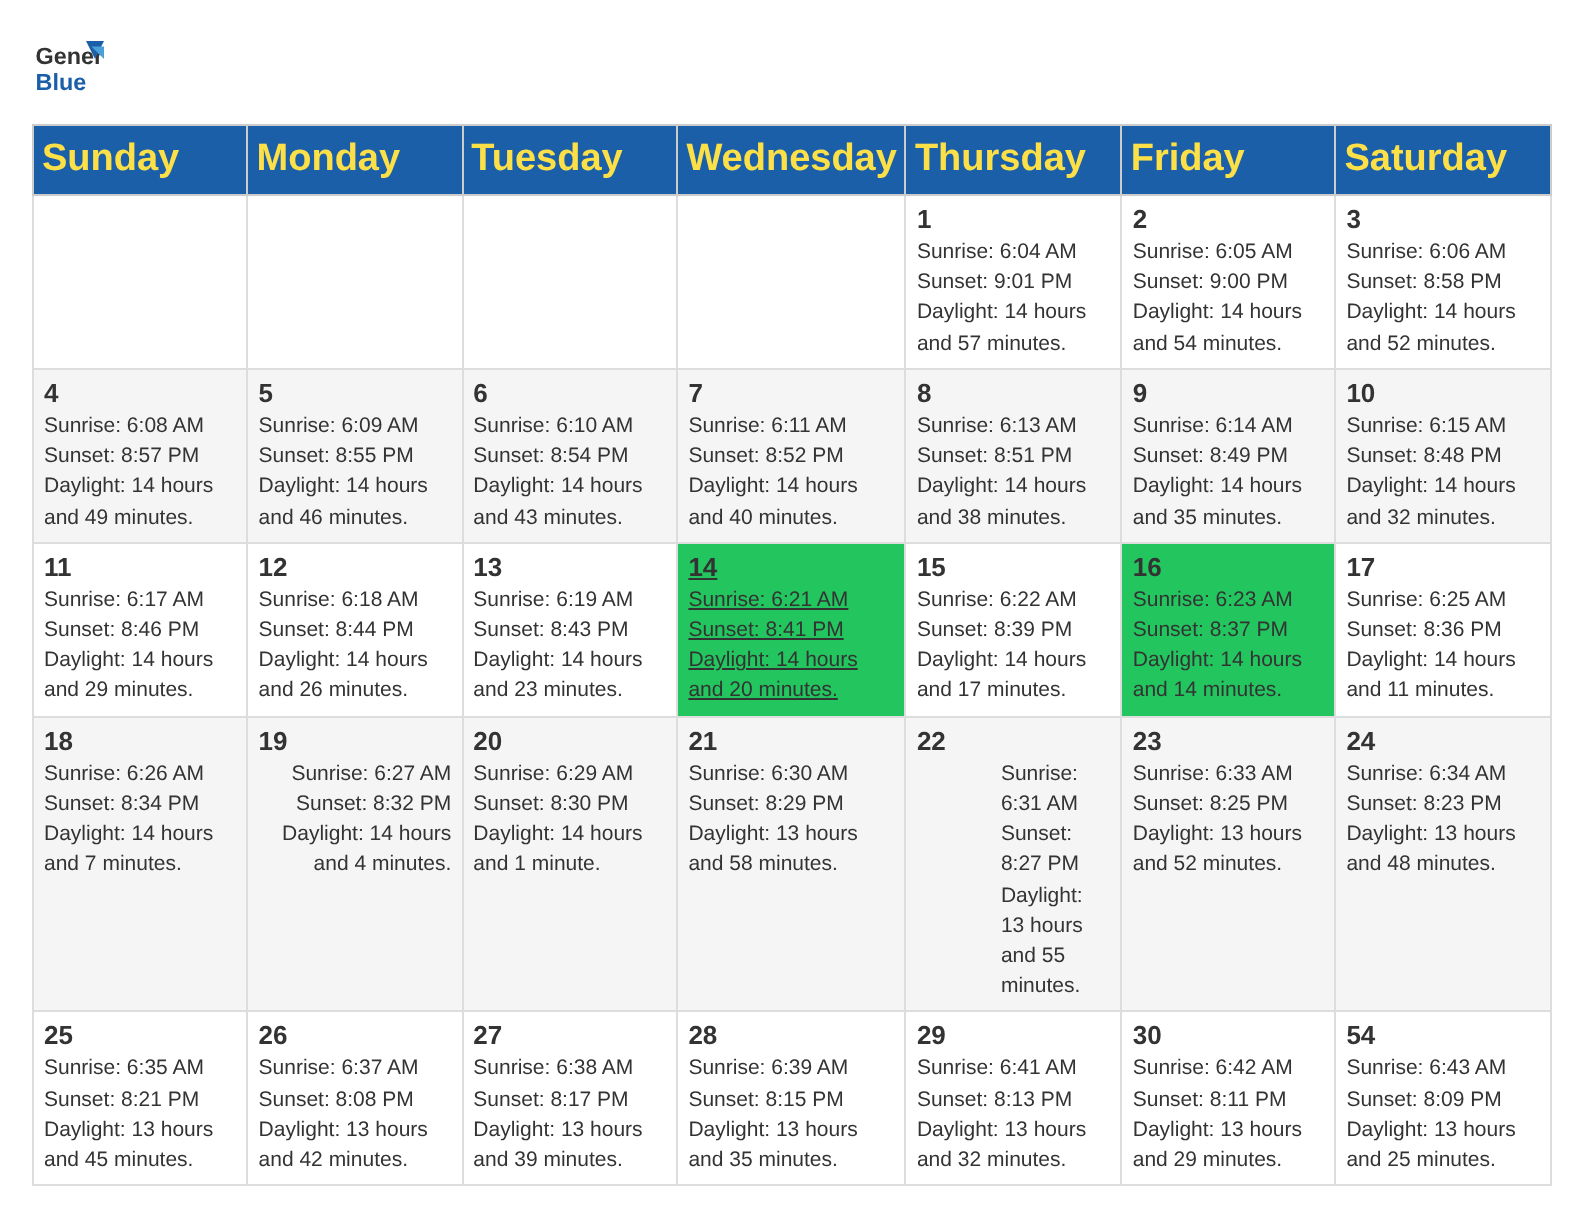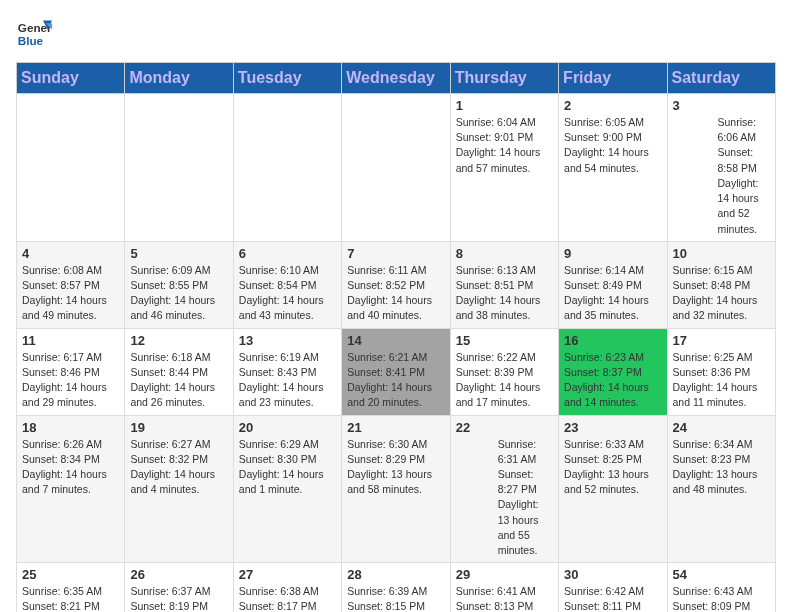--- a/index.html
+++ b/index.html
@@ -37,22 +37,22 @@
     .location {
       font-size: 16px;
       color: #555;
     }
     .calendar {
       width: 100%;
       border-collapse: collapse;
     }
     .calendar th {
       background: #1a5fa8;
-      color: #c4b5fd;
-      font-size: 16px;
+      color: #fde047;
+      font-size: 19px;
       font-weight: bold;
       padding: 6px 4px;
       text-align: left;
       border: 1px solid #ccc;
     }
     .calendar td {
       vertical-align: top;
       border: 1px solid #ddd;
       padding: 4px 5px;
       width: calc(100% / 7);
@@ -127,21 +127,21 @@
         </td>
         <td style="background: rgb(255, 255, 255);">
           <span class="day-num">2</span>
           <div class="day-info" style="white-space: pre-line;">Sunrise: 6:05 AM
 Sunset: 9:00 PM
 Daylight: 14 hours
 and 54 minutes.</div>
         </td>
         <td style="background: rgb(255, 255, 255);">
           <span class="day-num">3</span>
-          <div class="day-info" style="white-space: pre-line; margin-left: 45px;">Sunrise: 6:06 AM
+          <div class="day-info" style="white-space: pre-line;">Sunrise: 6:06 AM
 Sunset: 8:58 PM
 Daylight: 14 hours
 and 52 minutes.</div>
         </td>
       </tr>
       <tr>
         <td style="background: rgb(245, 245, 245);">
           <span class="day-num">4</span>
           <div class="day-info" style="white-space: pre-line;">Sunrise: 6:08 AM
 Sunset: 8:57 PM
@@ -206,21 +206,21 @@
 Daylight: 14 hours
 and 26 minutes.</div>
         </td>
         <td style="background: rgb(255, 255, 255);">
           <span class="day-num">13</span>
           <div class="day-info" style="white-space: pre-line;">Sunrise: 6:19 AM
 Sunset: 8:43 PM
 Daylight: 14 hours
 and 23 minutes.</div>
         </td>
-        <td style="background: #a3a3a3;">
+        <td style="background: #22c55e; text-decoration: underline;">
           <span class="day-num">14</span>
           <div class="day-info" style="white-space: pre-line;">Sunrise: 6:21 AM
 Sunset: 8:41 PM
 Daylight: 14 hours
 and 20 minutes.</div>
         </td>
         <td style="background: rgb(255, 255, 255);">
           <span class="day-num">15</span>
           <div class="day-info" style="white-space: pre-line;">Sunrise: 6:22 AM
 Sunset: 8:39 PM
@@ -245,21 +245,21 @@
       <tr>
         <td style="background: rgb(245, 245, 245);">
           <span class="day-num">18</span>
           <div class="day-info" style="white-space: pre-line;">Sunrise: 6:26 AM
 Sunset: 8:34 PM
 Daylight: 14 hours
 and 7 minutes.</div>
         </td>
         <td style="background: rgb(245, 245, 245);">
           <span class="day-num">19</span>
-          <div class="day-info" style="white-space: pre-line;">Sunrise: 6:27 AM
+          <div class="day-info" style="white-space: pre-line; text-align: right;">Sunrise: 6:27 AM
 Sunset: 8:32 PM
 Daylight: 14 hours
 and 4 minutes.</div>
         </td>
         <td style="background: rgb(245, 245, 245);">
           <span class="day-num">20</span>
           <div class="day-info" style="white-space: pre-line;">Sunrise: 6:29 AM
 Sunset: 8:30 PM
 Daylight: 14 hours
 and 1 minute.</div>
@@ -297,21 +297,21 @@
         <td style="background: rgb(255, 255, 255);">
           <span class="day-num">25</span>
           <div class="day-info" style="white-space: pre-line;">Sunrise: 6:35 AM
 Sunset: 8:21 PM
 Daylight: 13 hours
 and 45 minutes.</div>
         </td>
         <td style="background: rgb(255, 255, 255);">
           <span class="day-num">26</span>
           <div class="day-info" style="white-space: pre-line;">Sunrise: 6:37 AM
-Sunset: 8:19 PM
+Sunset: 8:08 PM
 Daylight: 13 hours
 and 42 minutes.</div>
         </td>
         <td style="background: rgb(255, 255, 255);">
           <span class="day-num">27</span>
           <div class="day-info" style="white-space: pre-line;">Sunrise: 6:38 AM
 Sunset: 8:17 PM
 Daylight: 13 hours
 and 39 minutes.</div>
         </td>

